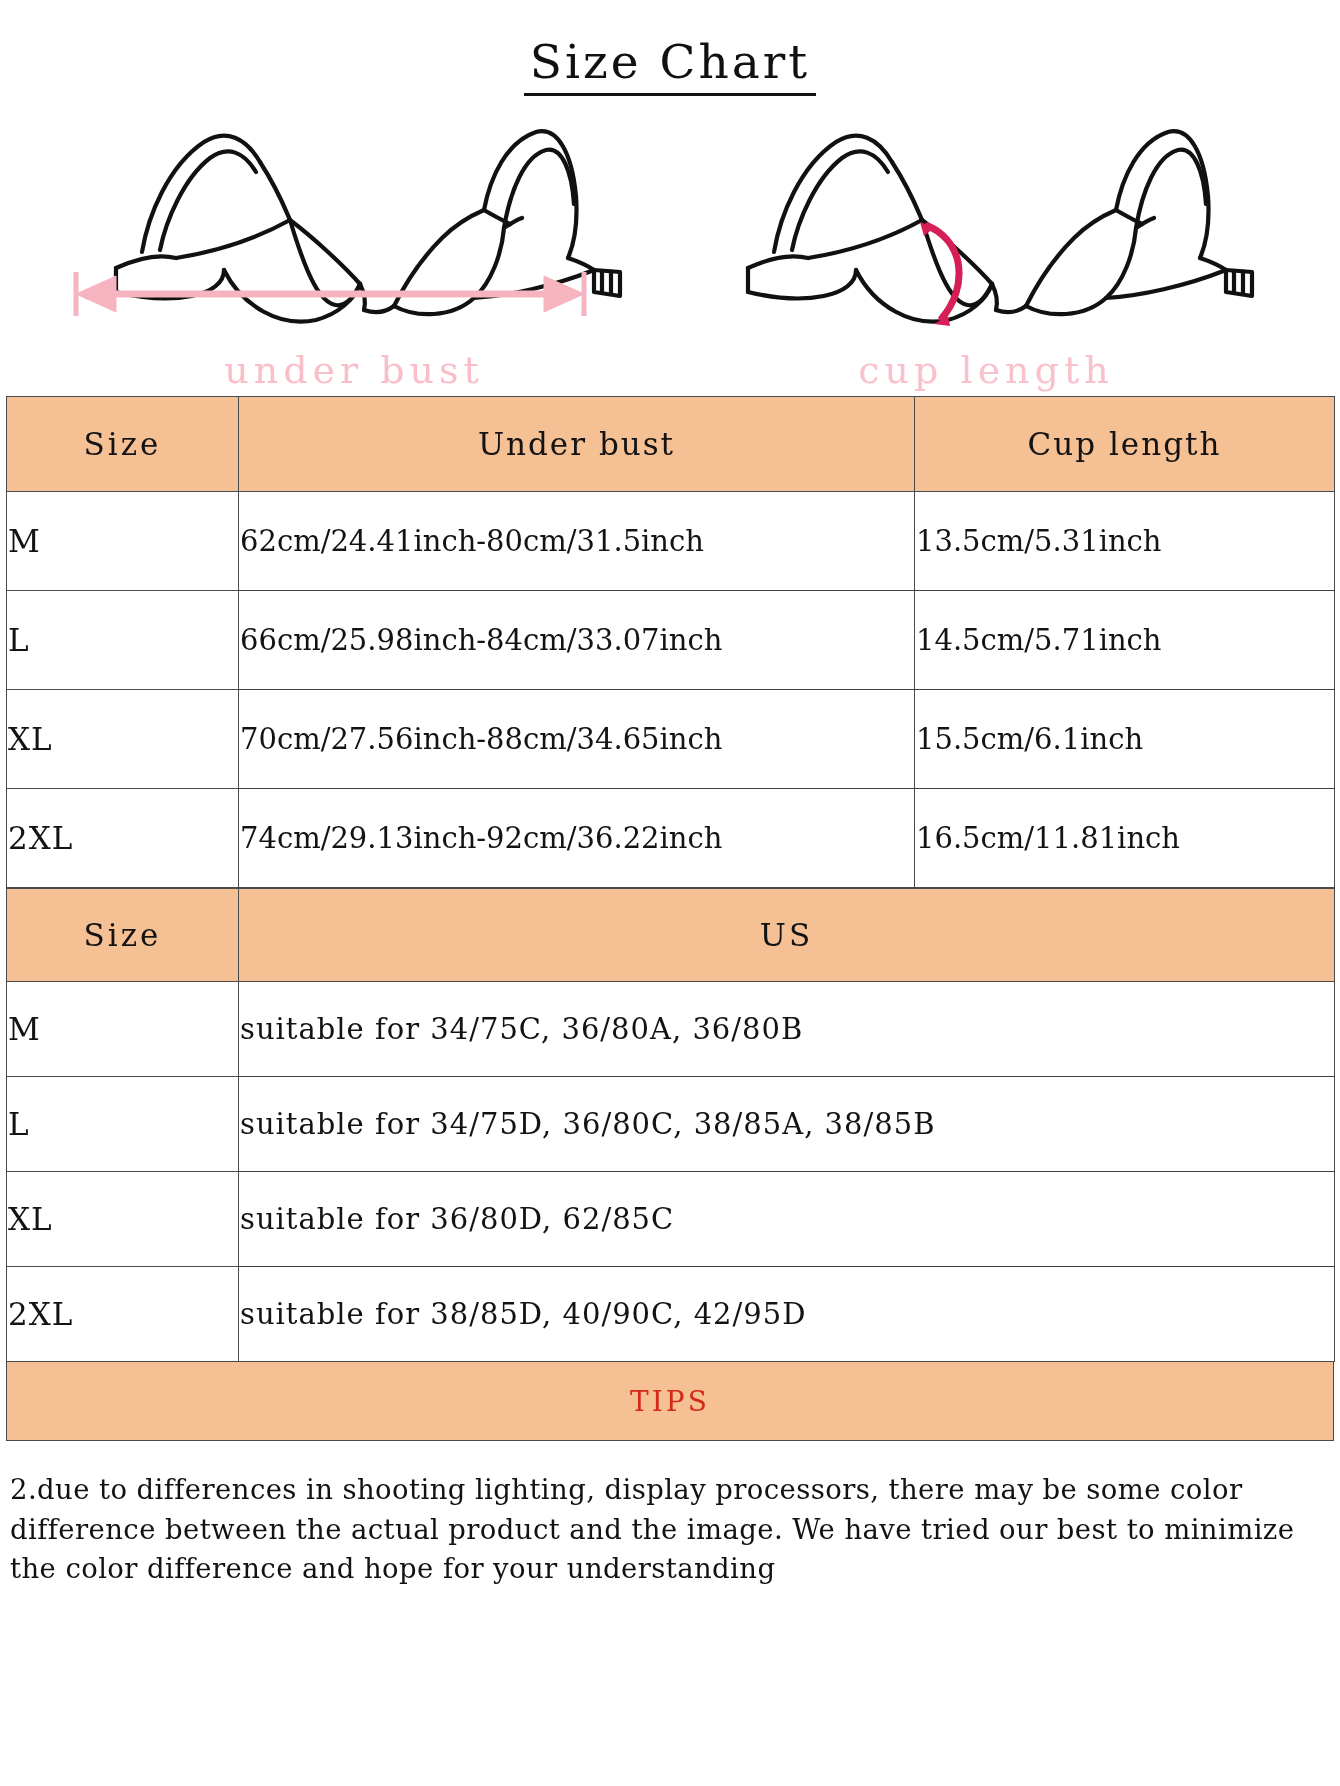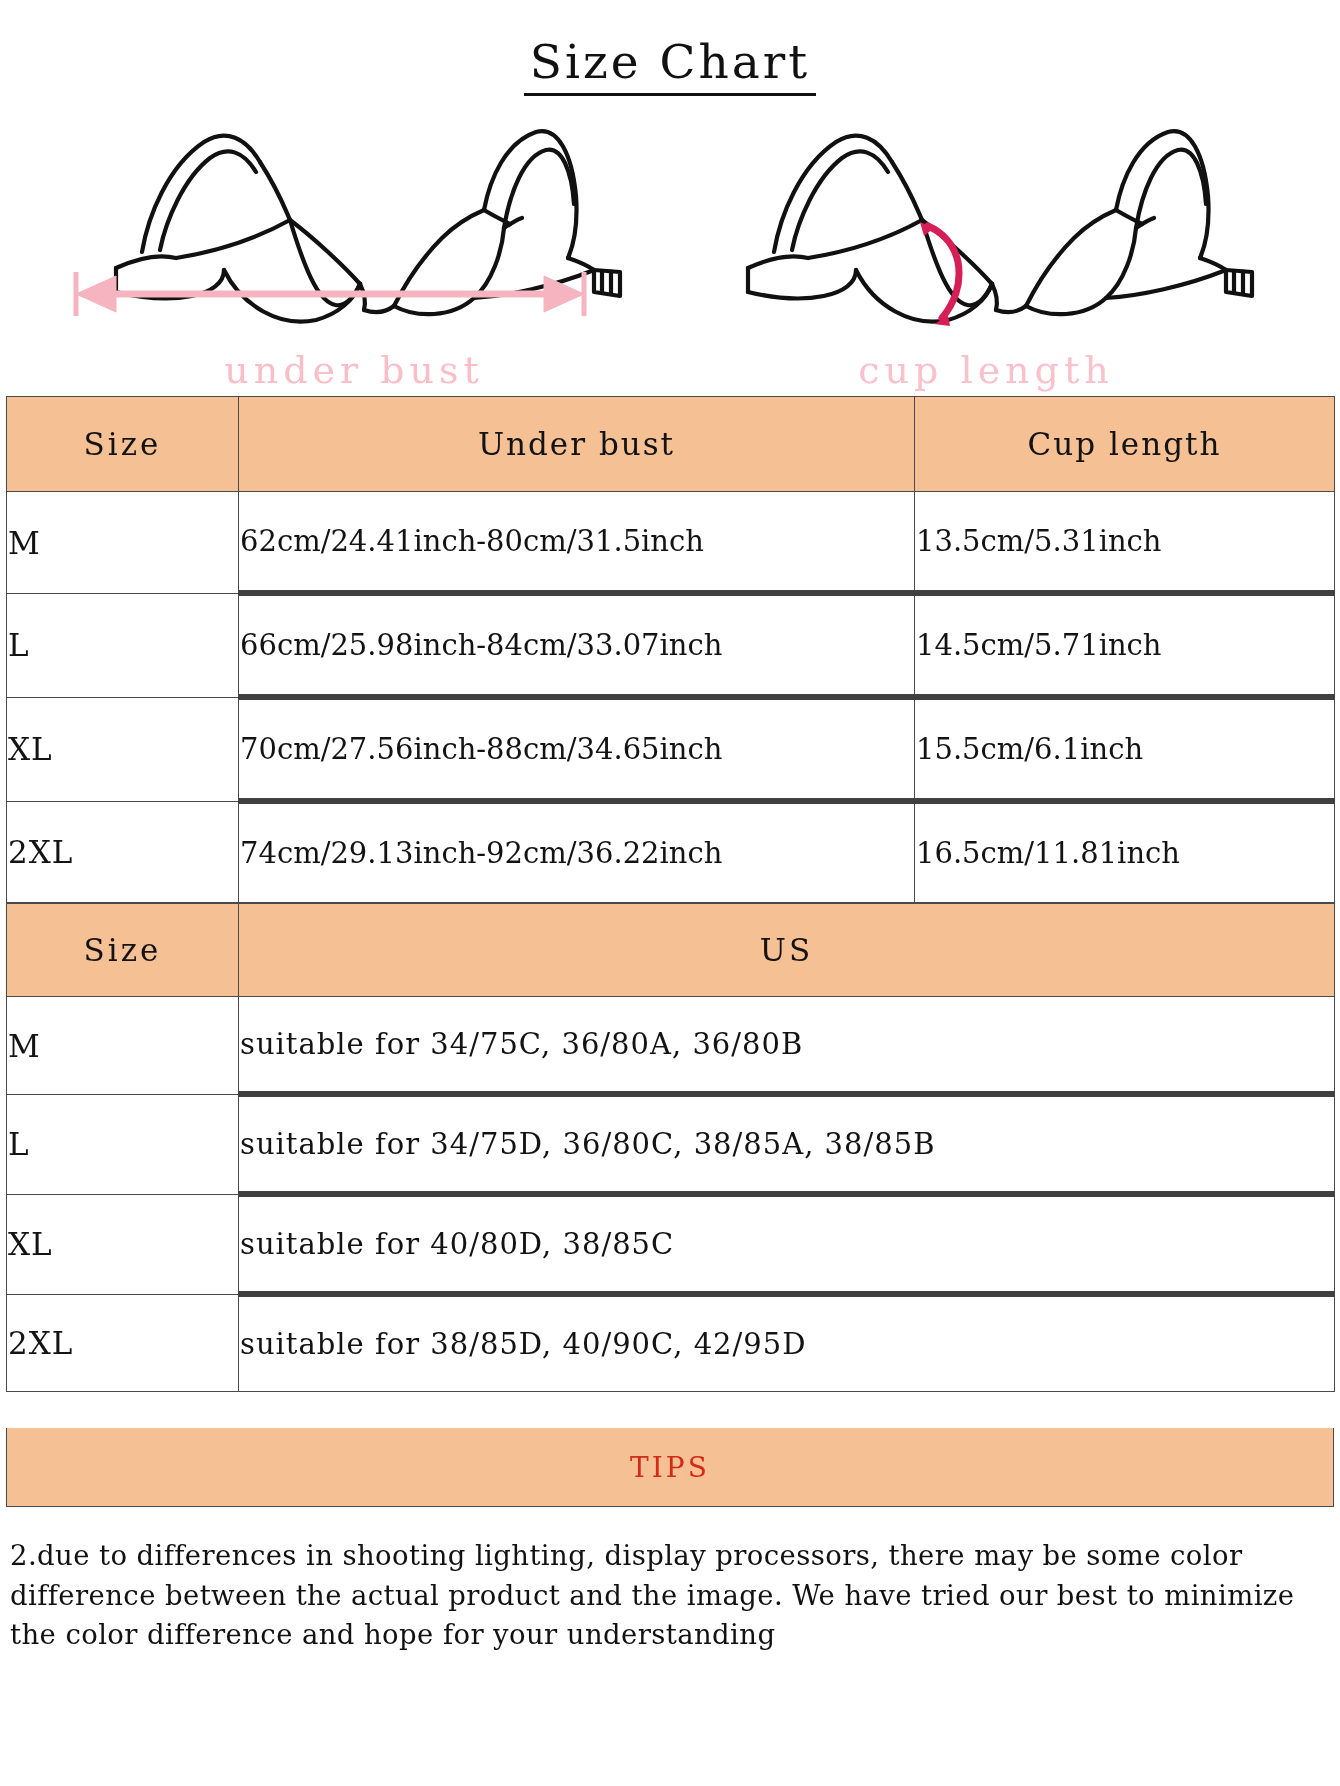--- a/index.html
+++ b/index.html
@@ -90,21 +90,21 @@
     font-size:31px;
     letter-spacing:3px;
   }
   .hdr th.small{letter-spacing:2px;}
   tbody tr td{
     height:96px;
     background:#ffffff;
     font-size:29px;
     letter-spacing:0px;
     border-top:1px solid #e9e9e9;
-    border-bottom:6px solid #404040;
+    border-bottom:1px solid #404040;
   }
   tbody tr td.sizecell{
     font-size:31px;
     border-left:1px solid #4a4a4a;
     border-right:1px solid #4a4a4a;
     border-top:1px solid #4a4a4a;
     border-bottom:1px solid #4a4a4a;
     letter-spacing:1px;
   }
   tbody tr:first-child td{border-top:1px solid #4a4a4a;}
@@ -127,21 +127,20 @@
 
   
   .tips-bar{
     background:#f6c095;
     border:1px solid #4a4a4a;
     border-top:none;
     height:78px;
     display:flex;
     align-items:center;
     justify-content:center;
-    margin-top:36px;
   }
   .tips-bar span{
     color:#d42a18;
     font-size:28px;
     letter-spacing:3px;
     font-family:"DejaVu Serif", serif;
   }
 
   .notes{
     padding:6px 10px 0 10px;
@@ -310,21 +309,21 @@
         <tr>
           <td class="sizecell">M</td>
           <td colspan="2">suitable for 34/75C, 36/80A, 36/80B</td>
         </tr>
         <tr>
           <td class="sizecell">L</td>
           <td colspan="2">suitable for 34/75D, 36/80C, 38/85A, 38/85B</td>
         </tr>
         <tr>
           <td class="sizecell">XL</td>
-          <td colspan="2">suitable for 40/80D, 38/85C</td>
+          <td colspan="2">suitable for 36/80D, 62/85C</td>
         </tr>
         <tr>
           <td class="sizecell">2XL</td>
           <td colspan="2">suitable for 38/85D, 40/90C, 42/95D</td>
         </tr>
       </tbody>
     </table>
   </div>
 
   <div class="tblwrap" style="margin-top:0;">

